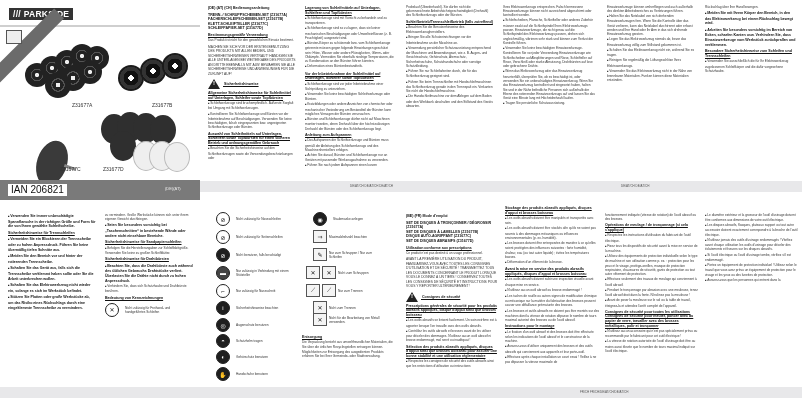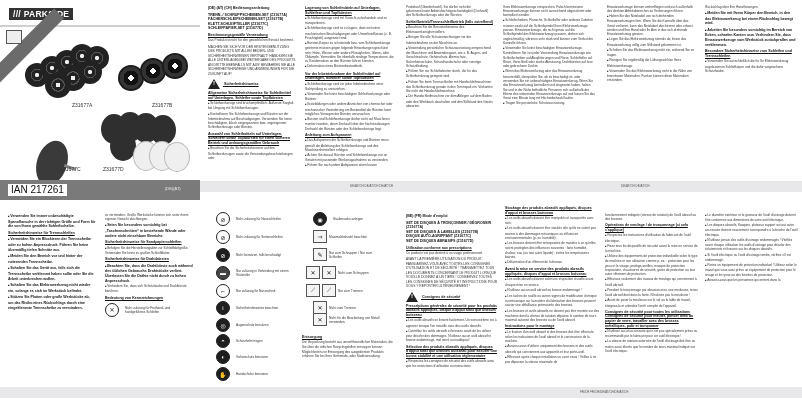--- a/index.html
+++ b/index.html
@@ -95,21 +95,21 @@
     <div class="paper" style="left:133px;top:113px;"></div>
     <div class="paper" style="left:150px;top:115px;"></div>
     <div class="paper" style="left:110px;top:131px;"></div>
     <div class="paper white" style="left:133px;top:141px;"></div>
     <div class="paper white" style="left:149px;top:141px;"></div>
     <div class="paper white" style="left:164px;top:142px;"></div>
   </div>
   <div class="model-label" style="left:103px;top:166px;">Z31677D</div>
 
   <div class="ian-bar"></div>
-  <div class="ian-box">IAN 217261</div>
+  <div class="ian-box">IAN 206821</div>
   <div class="flags">(DE)(AT)</div>
 </div>
 
 <div class="page" id="p2">
   <div class="col" style="left:8px;top:4px;width:88px;">
     <div class="h">(DE) (AT) (CH) Bedienungsanleitung</div>
     <div class="h">TRENN- / SCHRUPPSCHEIBEN-SET (Z31677A)</div>
     <div class="h" style="margin-top:0">FÄCHERSCHLEIFSCHEIBEN-SET (Z31677B)</div>
     <div class="h" style="margin-top:0">KLETT-SCHLEIFTELLER (Z31677C)</div>
     <div class="h" style="margin-top:0">SCHLEIFPAPIER-SET (Z31677D)</div>

